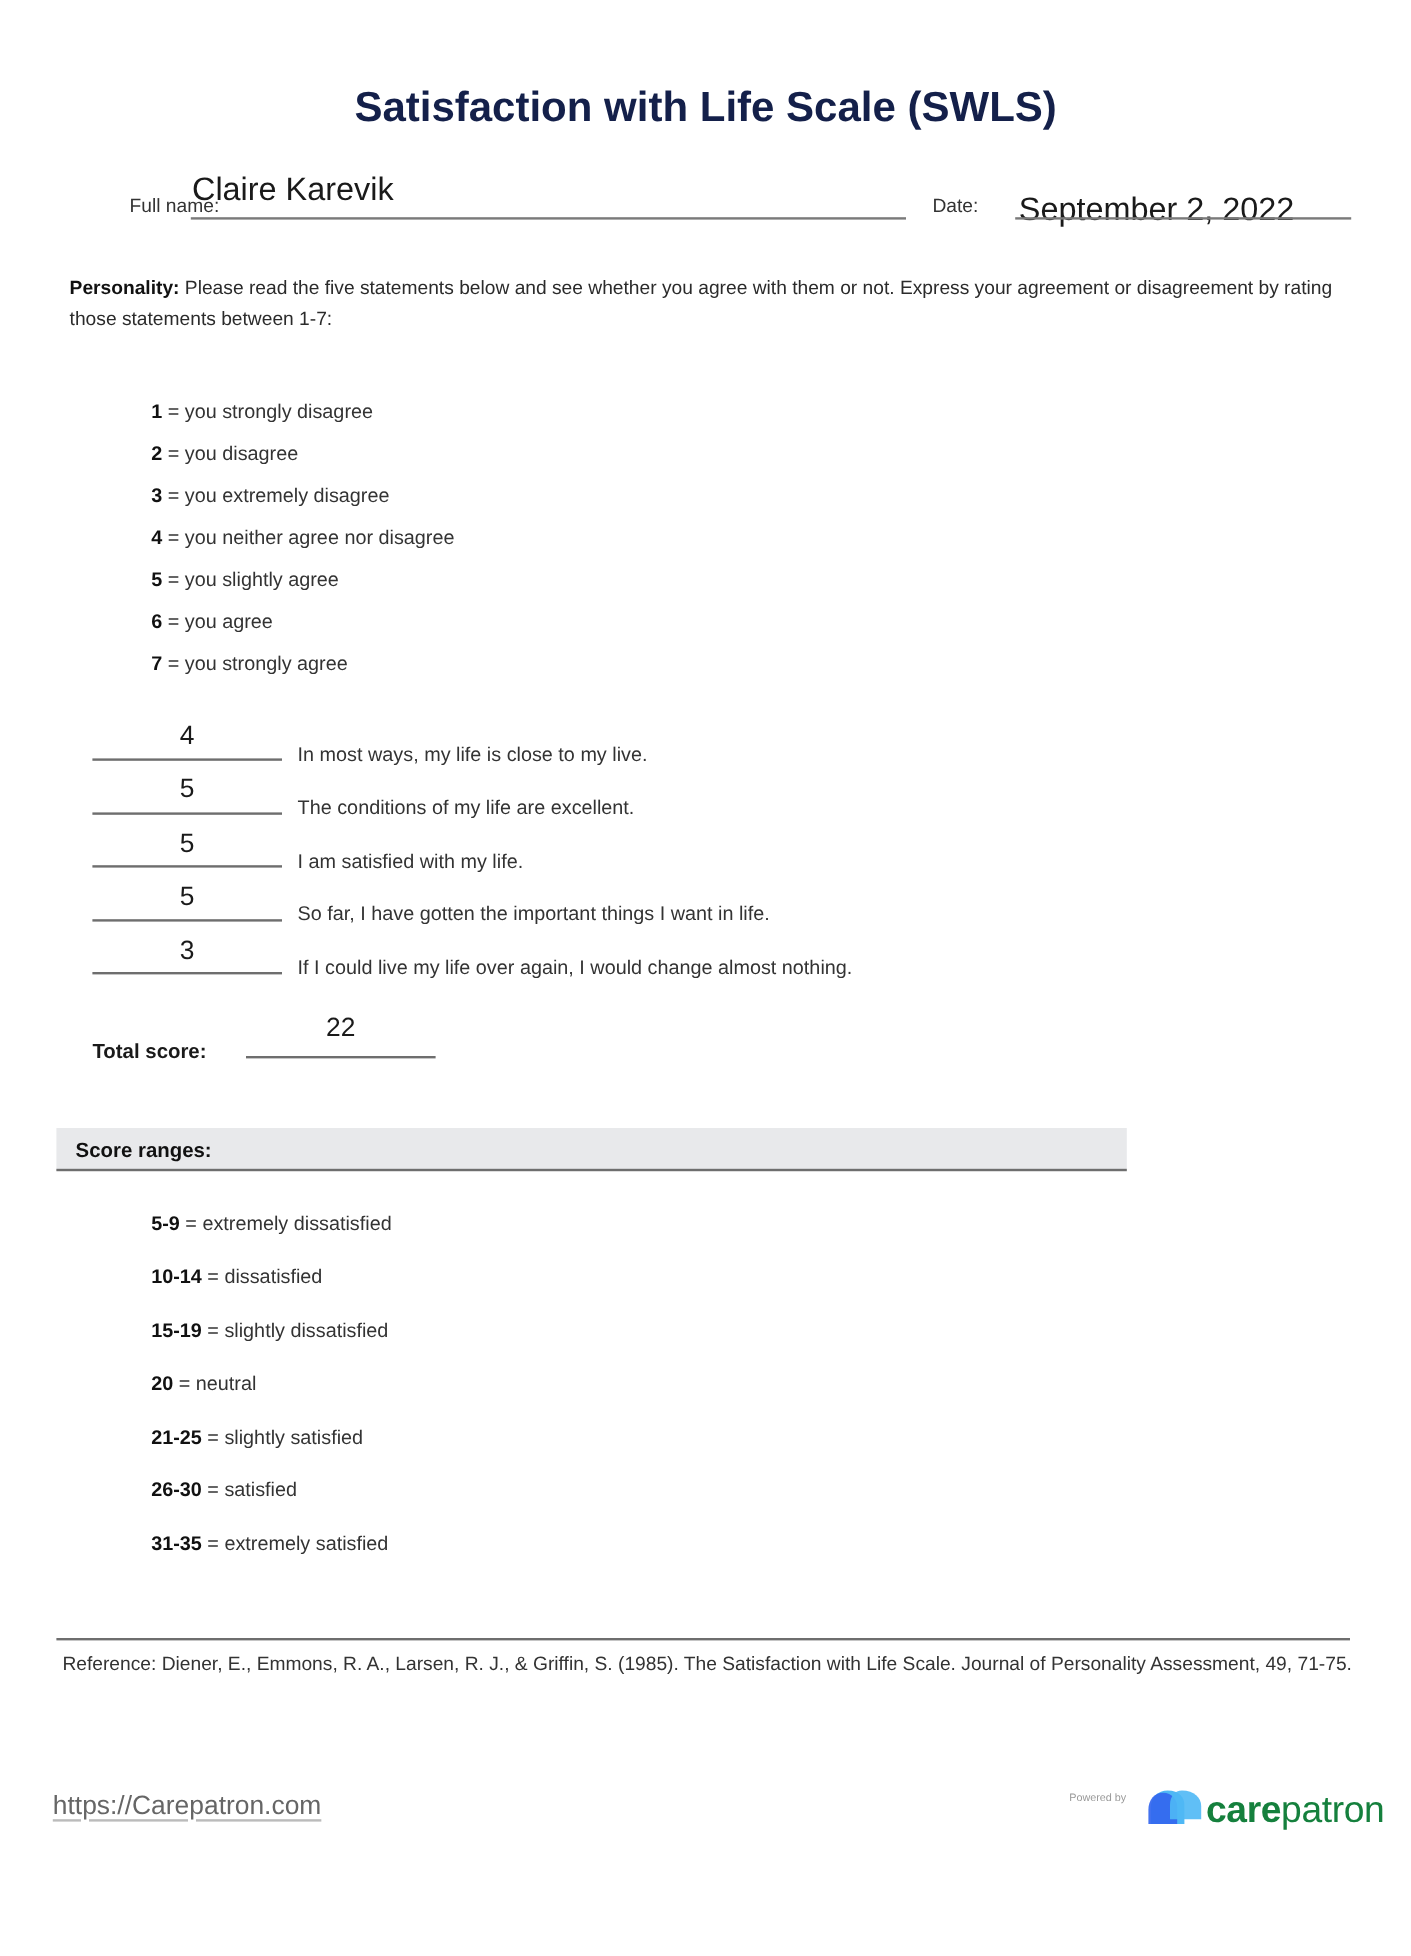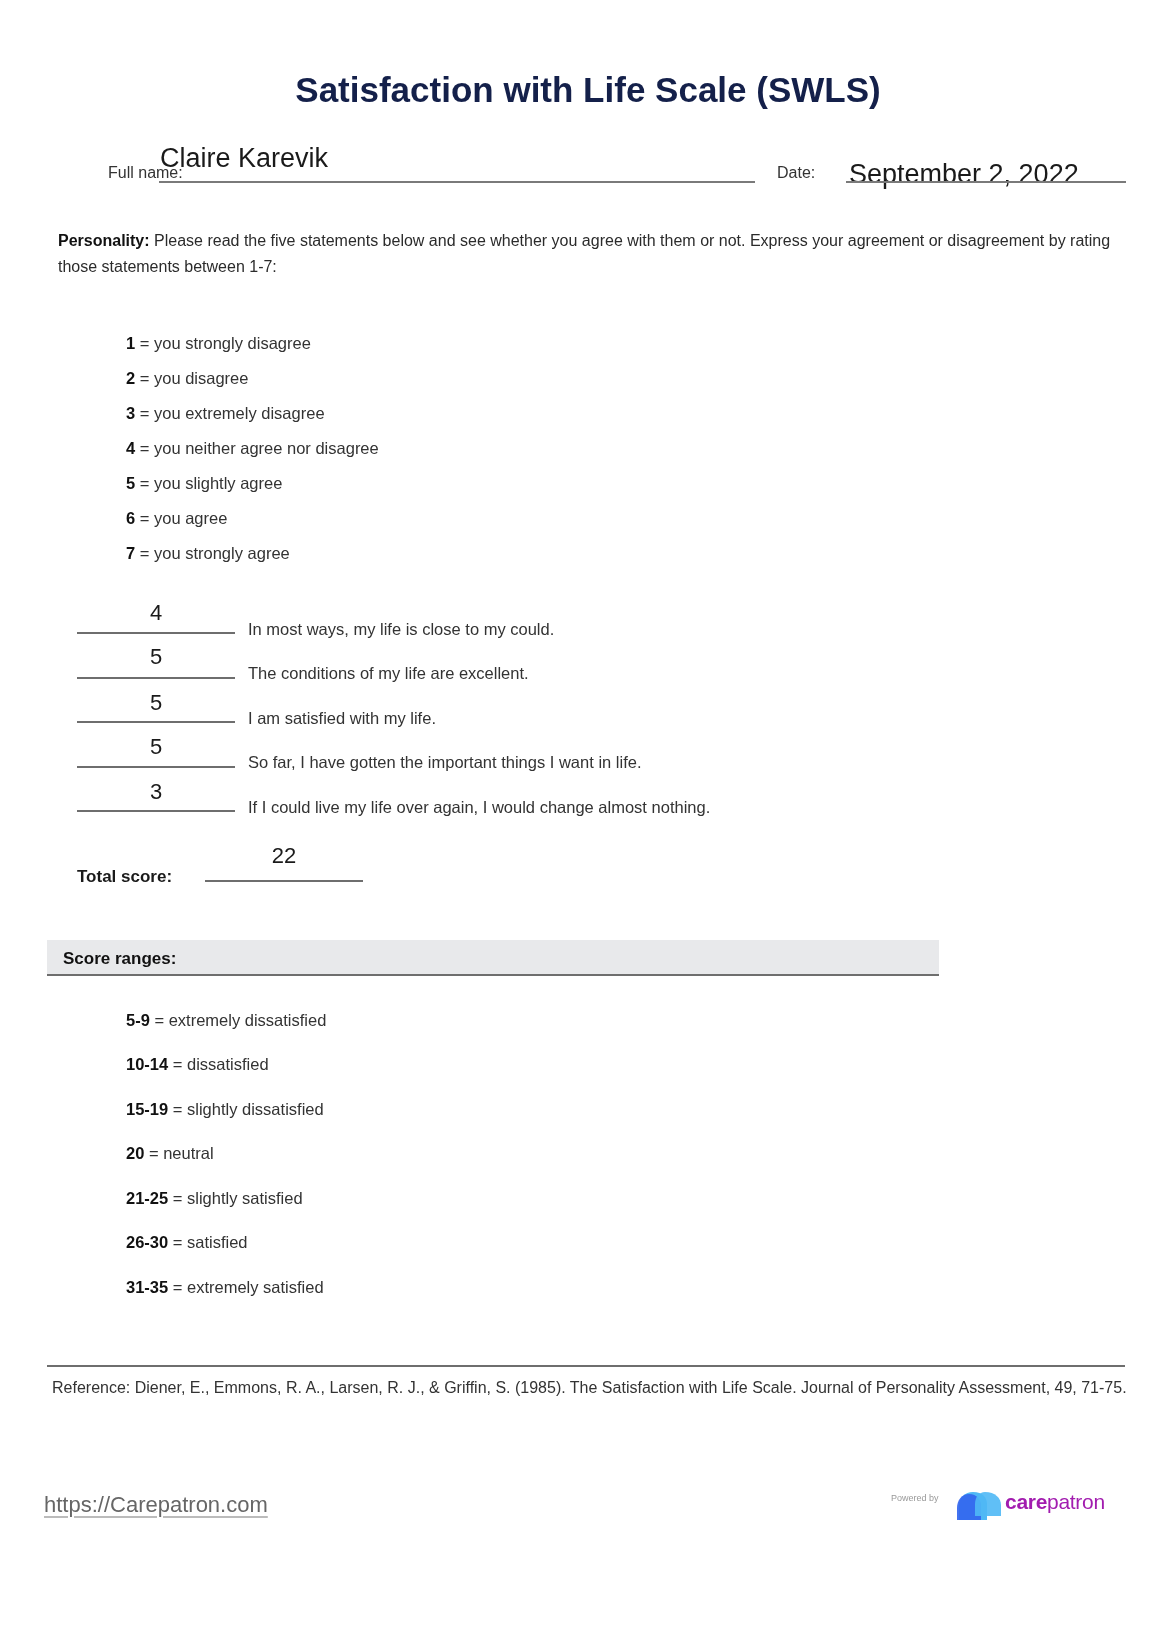--- a/index.html
+++ b/index.html
@@ -19,21 +19,21 @@
   .stmt { font-size: 16.5px; color: #333; }
   .total-label { font-size: 17px; font-weight: bold; color: #1a1a1a; }
   .section-bar { left: 47px; width: 892px; top: 940px; height: 36px; background: #e8e9eb; border-bottom: 2px solid #6e6e6e; }
   .section-bar span { position: absolute; left: 16px; top: 9px; font-size: 17px; font-weight: bold; color: #111; }
   .range-item { left: 126px; font-size: 16.5px; color: #333; }
   .range-item b { color: #111; }
   .hr { left: 47px; width: 1078px; height: 2px; background: #6e6e6e; }
   .ref { left: 52px; width: 1080px; font-size: 16px; line-height: 26px; color: #333; }
   .url { left: 44px; font-size: 22px; color: #666; text-decoration: underline; text-decoration-color: #bbb; text-underline-offset: 4px; }
   .powered { font-size: 9px; color: #999; }
-  .brand { font-size: 21px; color: #a21caf; letter-spacing: -0.3px; }
+  .brand { font-size: 31px; color: #15803d; letter-spacing: -0.3px; }
   .brand b { font-weight: bold; }
 </style>
 </head>
 <body>
 
 <div class="abs title">Satisfaction with Life Scale (SWLS)</div>
 
 <div class="abs field-label" style="left:60px; top:164px;margin-left:48px;">Full name:</div>
 <div class="abs field-value" style="left:160px; top:143px;">Claire Karevik</div>
 <div class="abs field-line" style="left:159px; top:181px; width:596px;"></div>
@@ -47,21 +47,21 @@
 <div class="abs scale-item" style="top:334px;"><b>1</b><span> = you strongly disagree</span></div>
 <div class="abs scale-item" style="top:369px;"><b>2</b><span> = you disagree</span></div>
 <div class="abs scale-item" style="top:404px;"><b>3</b><span> = you extremely disagree</span></div>
 <div class="abs scale-item" style="top:439px;"><b>4</b><span> = you neither agree nor disagree</span></div>
 <div class="abs scale-item" style="top:474px;"><b>5</b><span> = you slightly agree</span></div>
 <div class="abs scale-item" style="top:509px;"><b>6</b><span> = you agree</span></div>
 <div class="abs scale-item" style="top:544px;"><b>7</b><span> = you strongly agree</span></div>
 
 <div class="abs ans-val" style="left:77px; top:600px;">4</div>
 <div class="abs ans-line" style="left:77px; top:632px;"></div>
-<div class="abs stmt" style="left:248px; top:620px;">In most ways, my life is close to my could.</div>
+<div class="abs stmt" style="left:248px; top:620px;">In most ways, my life is close to my live.</div>
 
 <div class="abs ans-val" style="left:77px; top:644px;">5</div>
 <div class="abs ans-line" style="left:77px; top:677px;"></div>
 <div class="abs stmt" style="left:248px; top:664px;">The conditions of my life are excellent.</div>
 
 <div class="abs ans-val" style="left:77px; top:690px;">5</div>
 <div class="abs ans-line" style="left:77px; top:721px;"></div>
 <div class="abs stmt" style="left:248px; top:709px;">I am satisfied with my life.</div>
 
 <div class="abs ans-val" style="left:77px; top:734px;">5</div>

